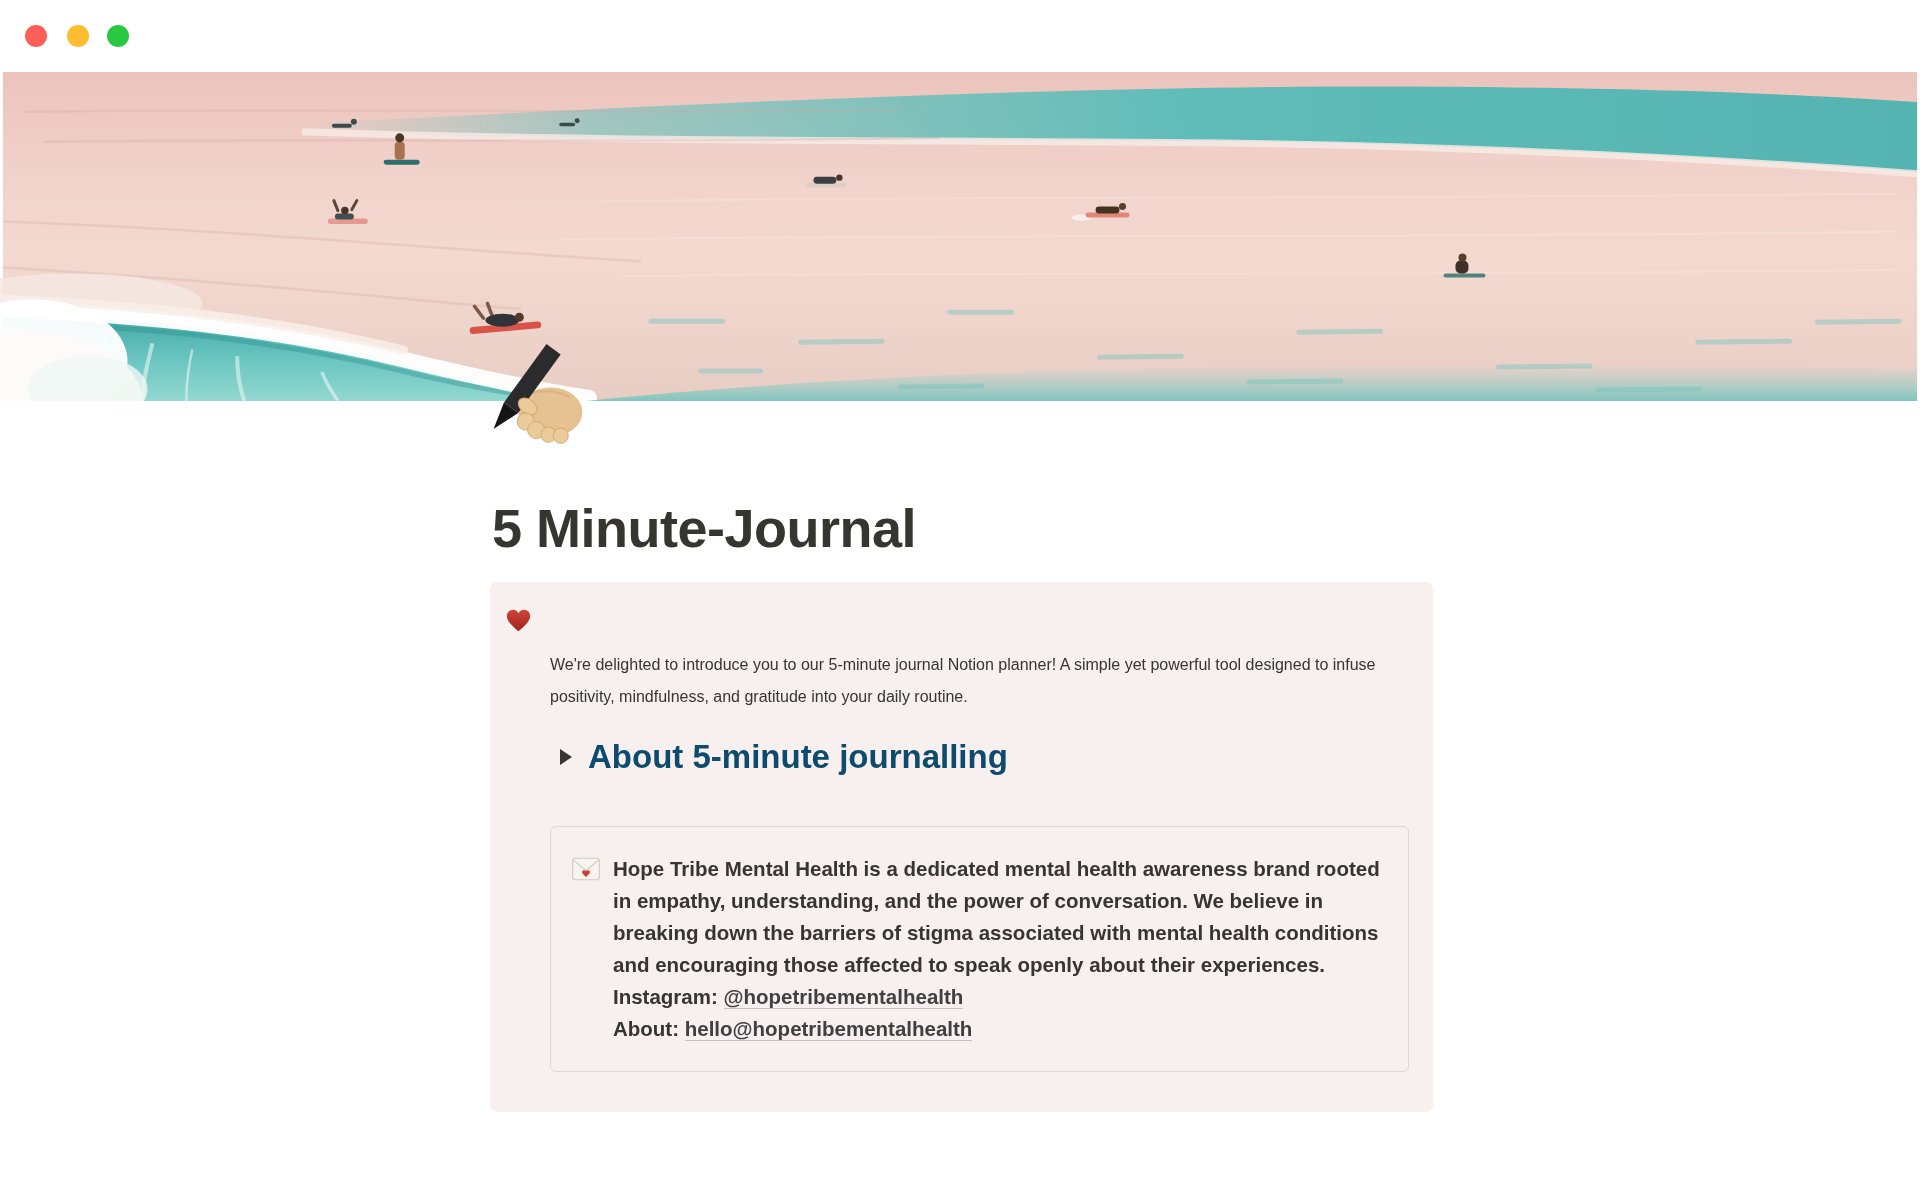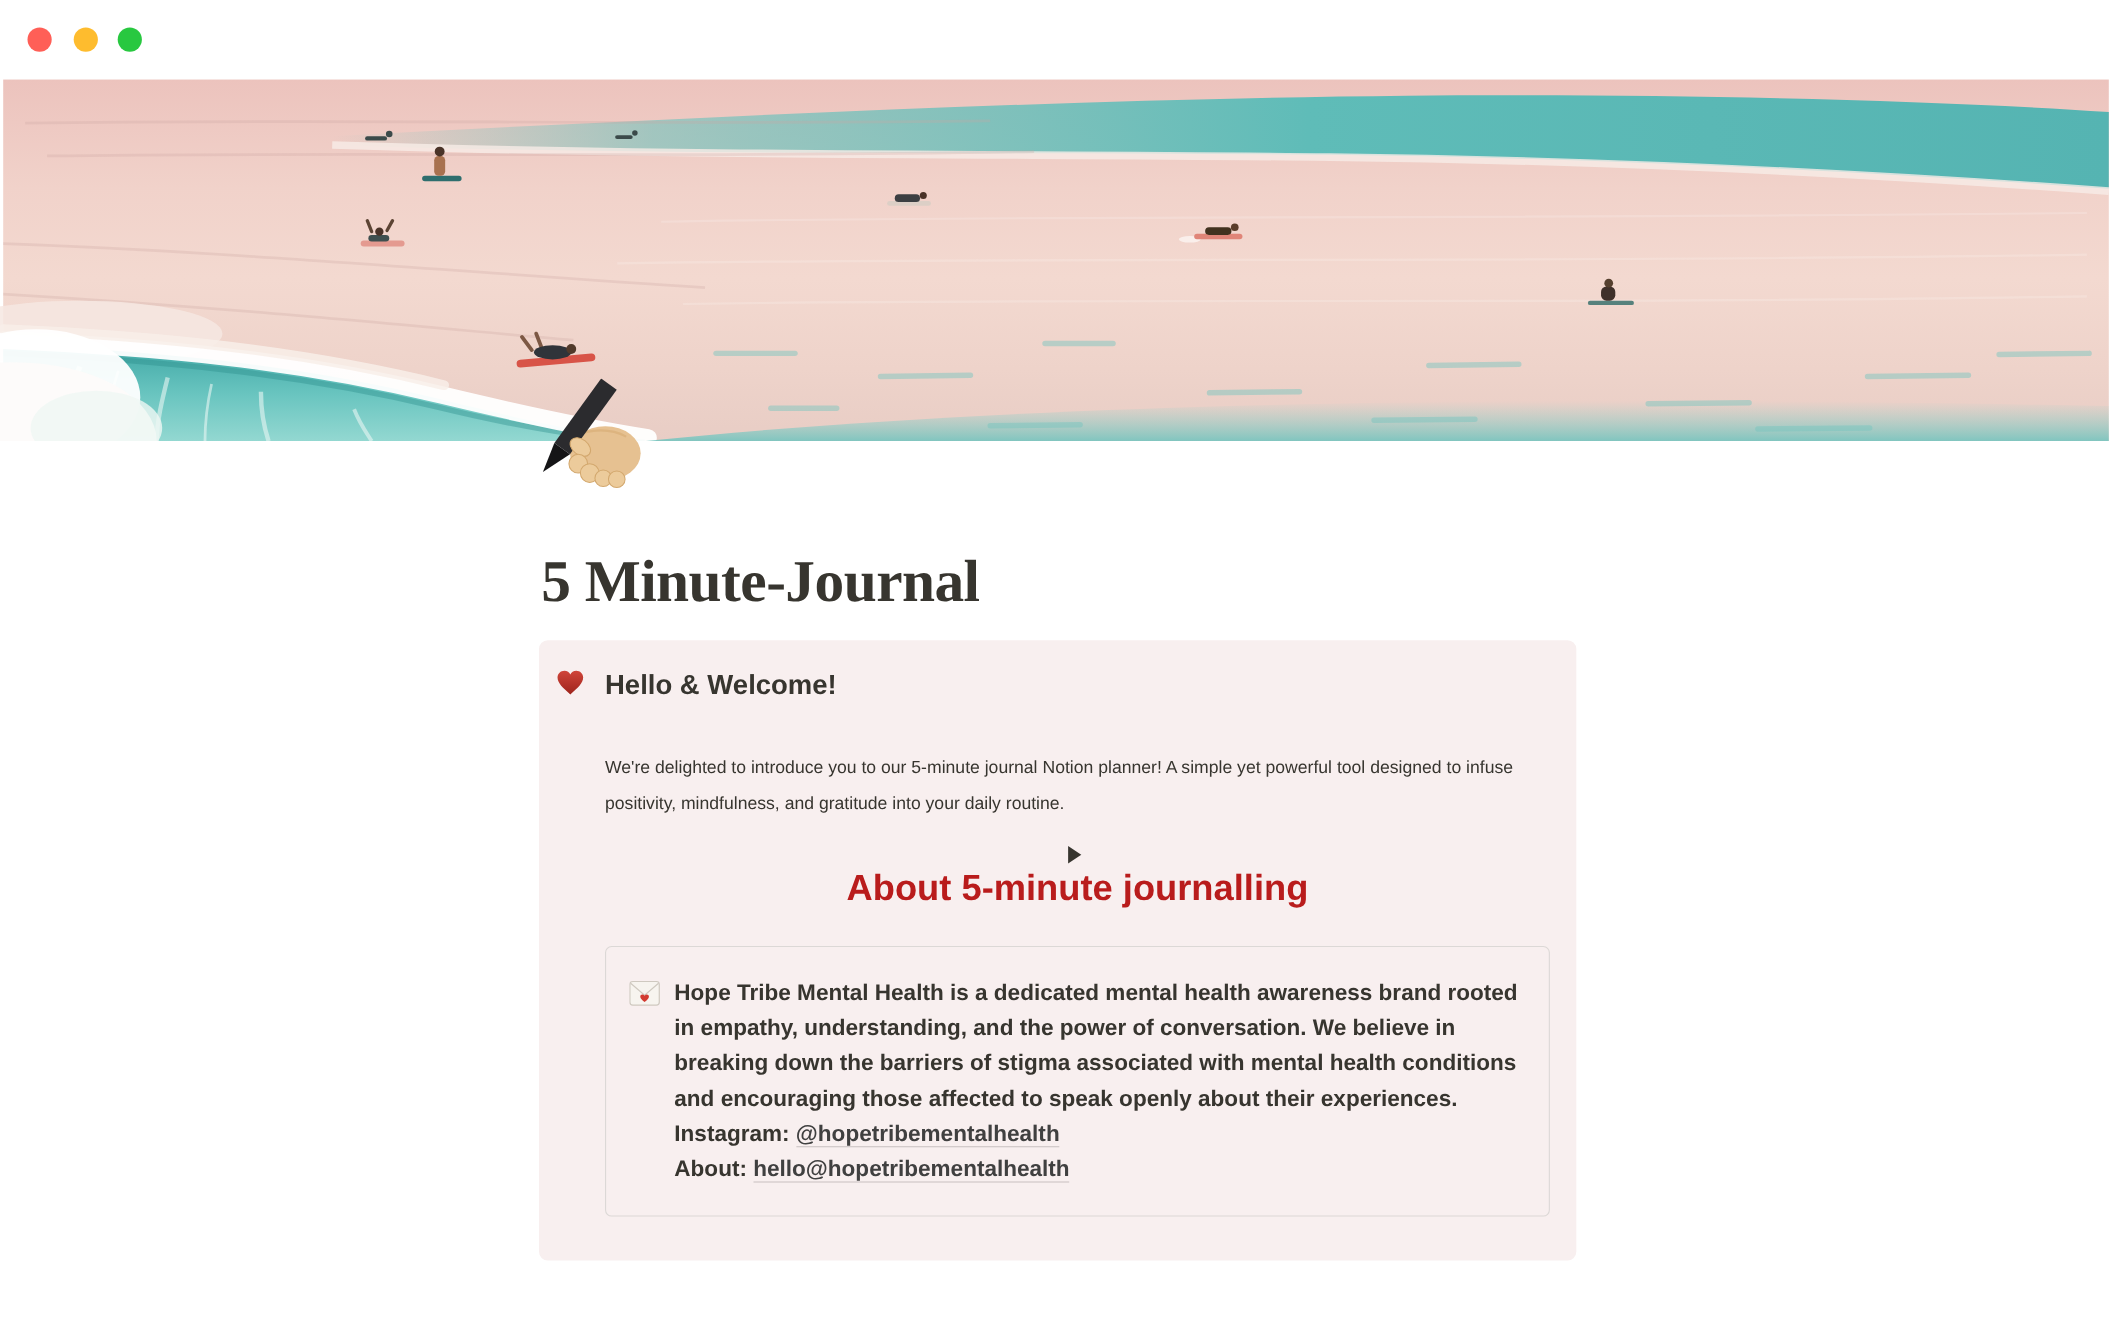--- a/index.html
+++ b/index.html
@@ -16,33 +16,33 @@
 
   
   .cover{position:absolute;top:72px;left:0;width:1920px;height:329px;overflow:hidden;}
   .cover svg{display:block;}
 
   
   .page-icon{position:absolute;top:344px;left:486px;width:104px;height:104px;}
 
   
   .page-title{position:absolute;top:497px;left:492px;margin:0;font-size:54px;line-height:62px;
-              font-weight:700;letter-spacing:-0.5px;color:#37352F;font-family:Liberation Serif, serif;}
+              font-weight:700;letter-spacing:-0.5px;color:#37352F;}
 
   
   .callout{position:absolute;top:582px;left:490px;width:943px;box-sizing:border-box;
            background:#F8EFEF;border-radius:8px;padding:24px 24px 40px 15px;}
   .co-row{display:flex;align-items:flex-start;}
   .co-icon{flex:0 0 27px;margin:2px 18px 0 0;}
   .co-body{flex:1;min-width:0;}
   .co-heading{font-size:25px;line-height:34px;font-weight:700;color:#37352F;}
   .intro{margin:43px 0 0 0;font-size:16px;line-height:32px;color:#37352F;max-width:859px;}
 
   .toggle{display:flex;align-items:center;margin-top:22px;line-height:44px;height:44px;
-          font-size:33px;font-weight:700;color:#b91c1c;cursor:pointer;flex-direction:column;}
+          font-size:33px;font-weight:700;color:#0c4a6e;cursor:pointer;}
   .toggle + .toggle{margin-top:21px;}
   .tri{width:0;height:0;border-left:12px solid #37352F;border-top:8px solid transparent;
        border-bottom:8px solid transparent;margin:0 16px 0 10px;flex:0 0 auto;}
 
   
   .sub-callout{margin-top:47px;border:1px solid #DCD8D6;border-radius:6px;
                padding:26px 24px 26px 21px;display:flex;align-items:flex-start;background:transparent;}
   .sub-icon{flex:0 0 28px;margin:4px 13px 0 0;}
   .sub-body{flex:1;min-width:0;font-size:20.5px;line-height:32px;color:#37352F;max-width:774px;font-weight:bold;}
   .sub-body div{margin:0;}
@@ -206,21 +206,20 @@
           <defs>
               <linearGradient id="hg" x1="0" y1="0" x2="0" y2="1">
             <stop offset="0" stop-color="#D0453A"></stop>
                 <stop offset="1" stop-color="#9E241C"></stop>
           </linearGradient>
             </defs>
           <path d="M16,28 C8,21 2,15.5 2,9.5 C2,5 5.5,2 9.5,2 C12.5,2 15,3.8 16,6.3 C17,3.8 19.5,2 22.5,2 C26.5,2 30,5 30,9.5 C30,15.5 24,21 16,28 Z" fill="url(#hg)"></path>
         </svg>
       </span>
       <div class="co-body">
-        <div class="co-heading">Hello &amp; Welcome!</div>
 
         <p class="intro">We're delighted to introduce you to our 5-minute journal Notion planner! A simple yet powerful tool designed to infuse positivity, mindfulness, and gratitude into your daily routine.</p>
 
         <div class="toggle">
           <span class="tri"></span>
           <span>About 5-minute journalling</span>
         </div>
 
 
         <div class="sub-callout">

